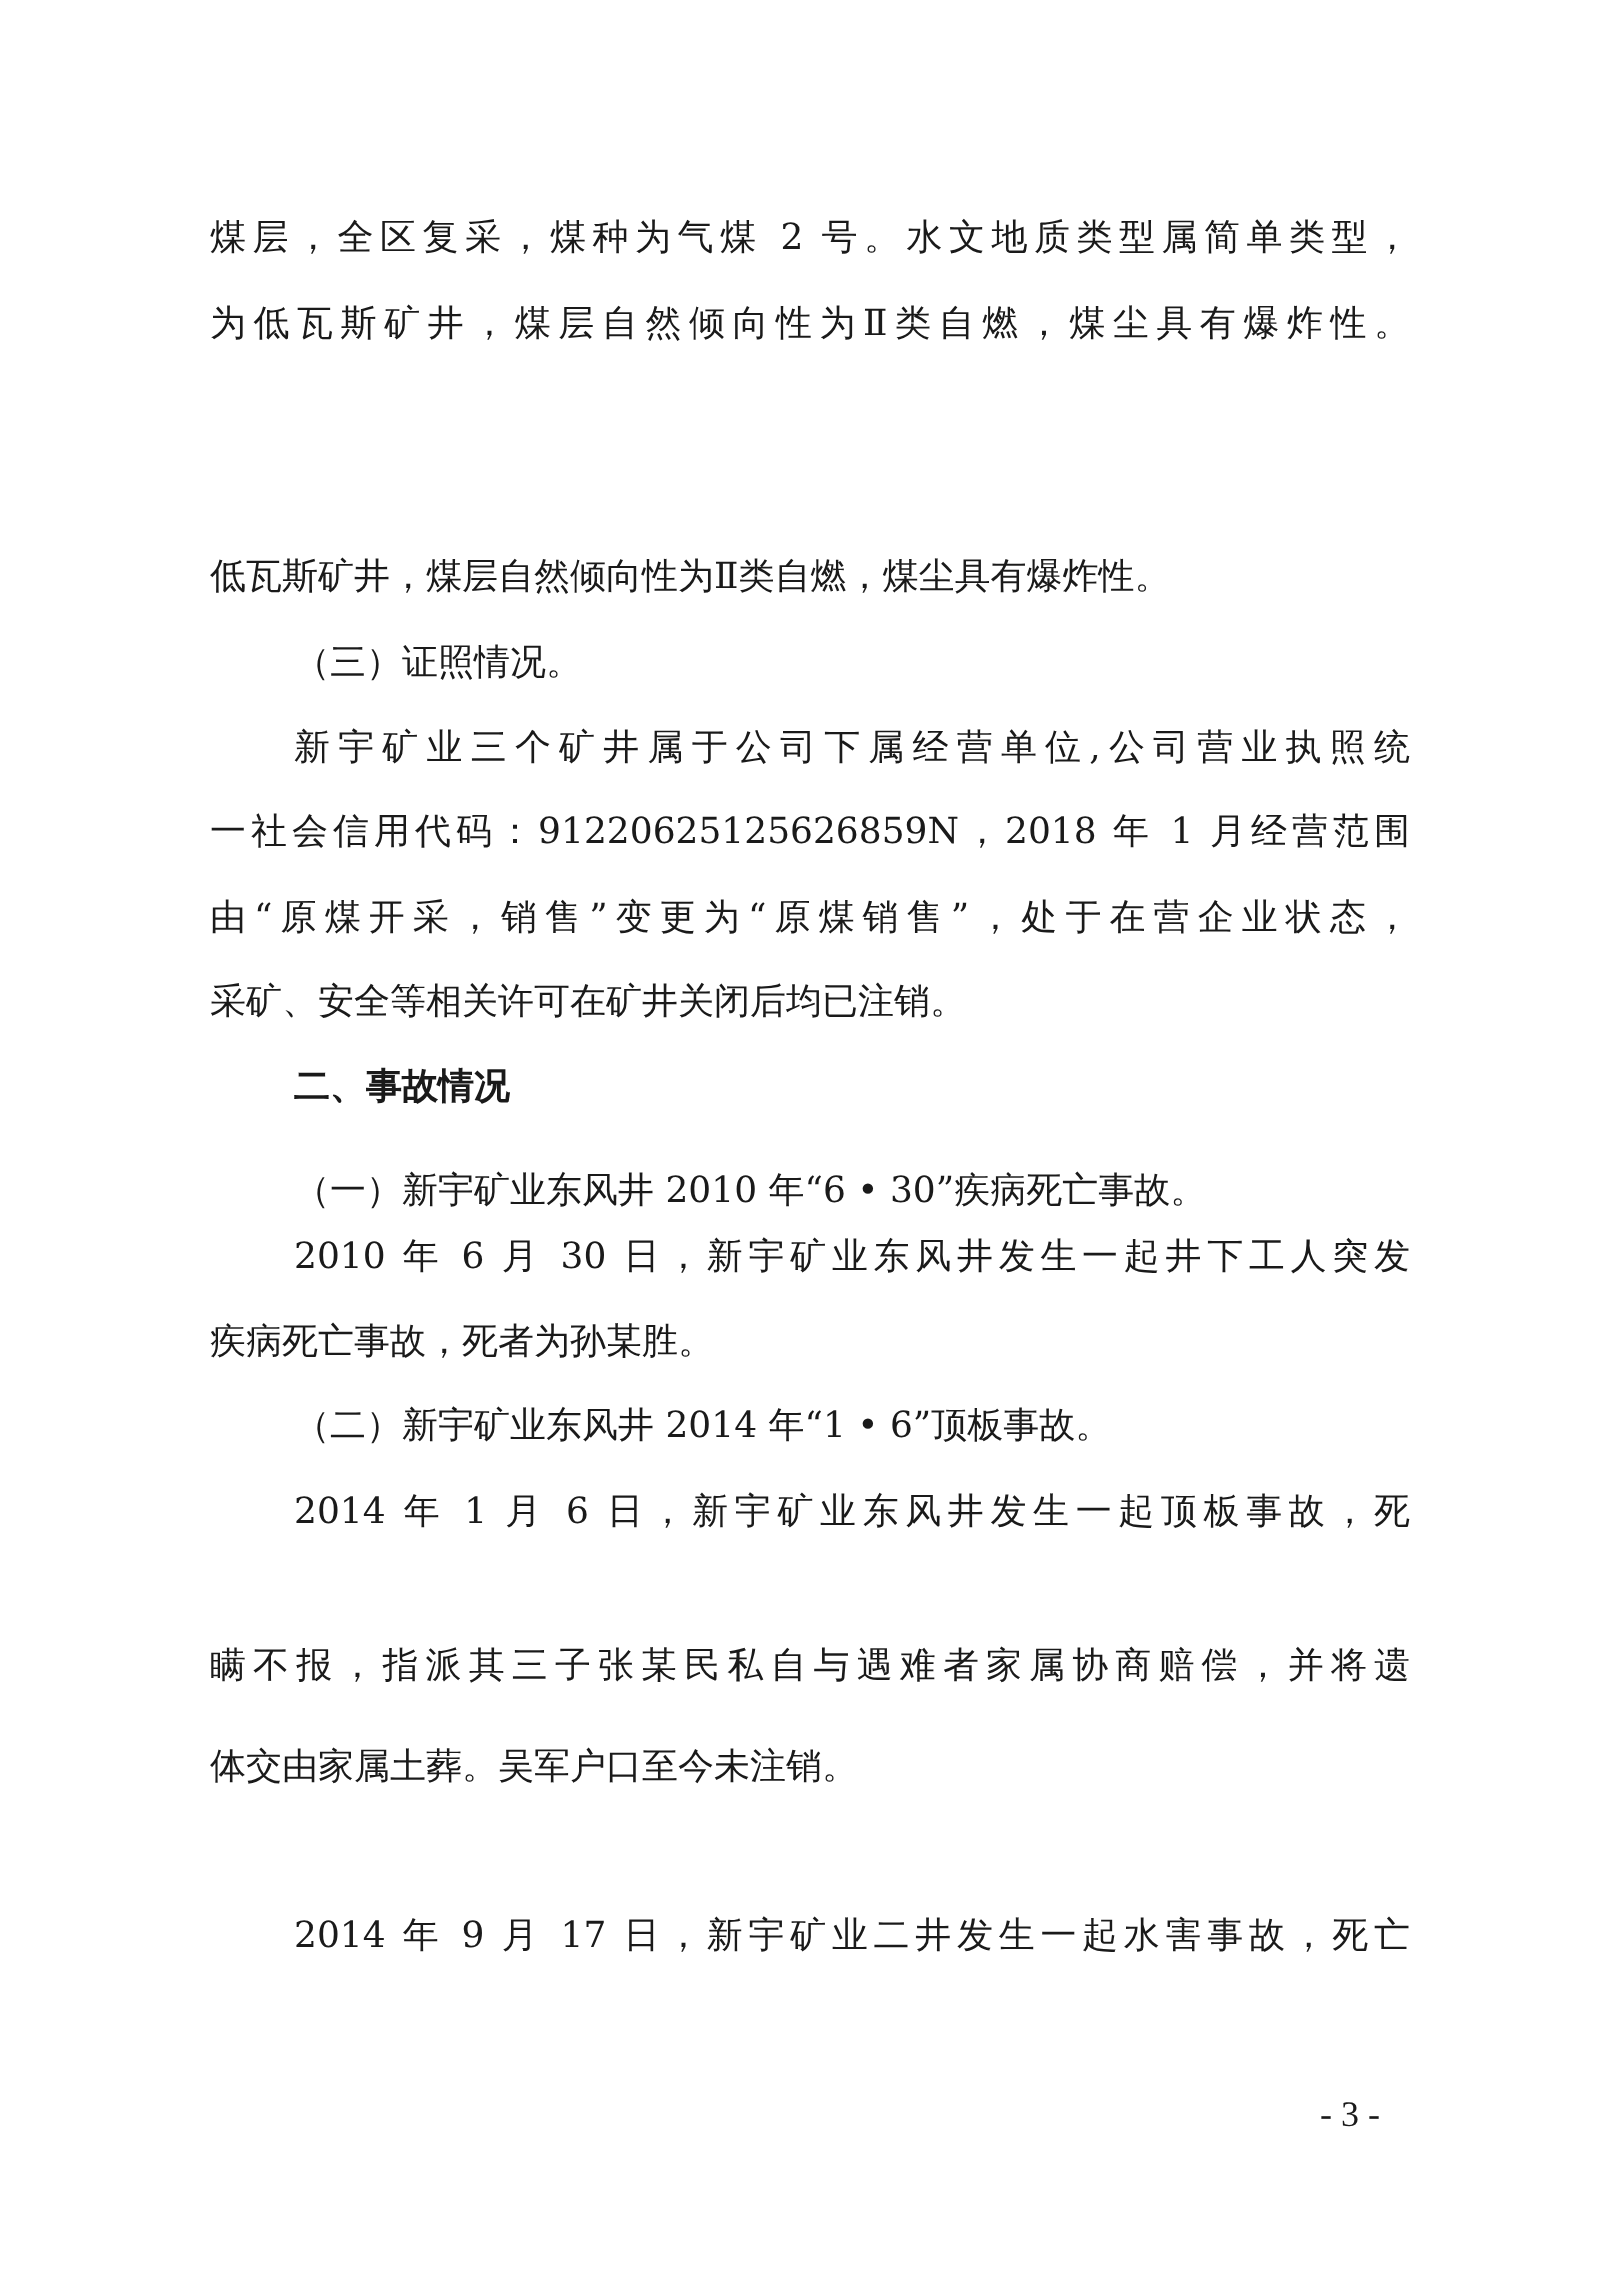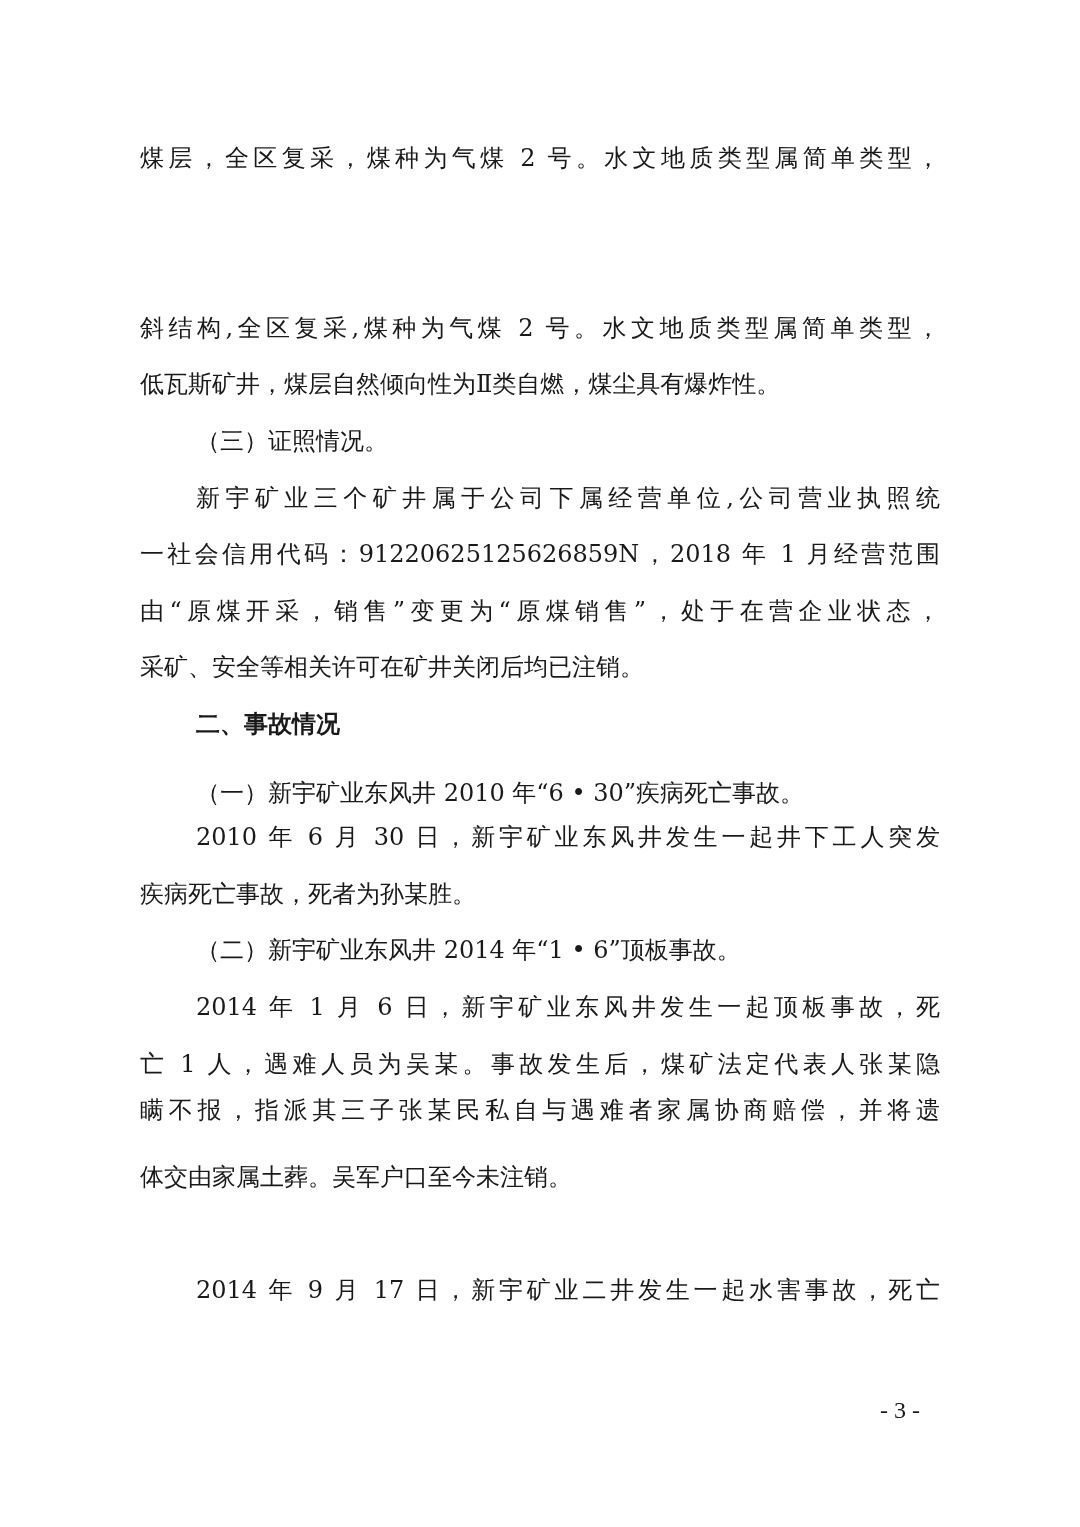--- a/index.html
+++ b/index.html
@@ -12,31 +12,30 @@
   .line.short { text-align-last: left; }
   .line.bold { font-weight: bold; }
   .page-num { position: absolute; left: 880px; top: 1390px; font-size: 24px; line-height: 40px;
               font-family: "Liberation Serif", serif; }
 </style>
 </head>
 <body>
 
 <div class="page">
   <div class="line" style="top: 138px;">煤层，全区复采，煤种为气煤 2 号。水文地质类型属简单类型，</div>
-  <div class="line" style="top: 307.8px;">斜结构,全区复采,煤种为气煤 2 号。水文地质类型属简单类型，</div>
+  <div class="line" style="top: 194.6px;">为低瓦斯矿井，煤层自然倾向性为Ⅱ类自燃，煤尘具有爆炸性。</div>
   <div class="line short" style="top: 364.4px;">低瓦斯矿井，煤层自然倾向性为Ⅱ类自燃，煤尘具有爆炸性。</div>
   <div class="line indent short" style="top: 421px;">（三）证照情况。</div>
   <div class="line indent" style="top: 477.6px;">新宇矿业三个矿井属于公司下属经营单位,公司营业执照统</div>
   <div class="line" style="top: 534.2px;">一社会信用代码：91220625125626859N，2018 年 1 月经营范围</div>
   <div class="line" style="top: 590.8px;">由“原煤开采，销售”变更为“原煤销售”，处于在营企业状态，</div>
   <div class="line short" style="top: 647.4px;">采矿、安全等相关许可在矿井关闭后均已注销。</div>
   <div class="line indent short bold" style="top: 704px;">二、事故情况</div>
   <div class="line indent short" style="top: 773px;">（一）新宇矿业东风井 2010 年“6 • 30”疾病死亡事故。</div>
   <div class="line indent" style="top: 817.2px;">2010 年 6 月 30 日，新宇矿业东风井发生一起井下工人突发</div>
   <div class="line short" style="top: 873.8px;">疾病死亡事故，死者为孙某胜。</div>
   <div class="line indent short" style="top: 930.4px;">（二）新宇矿业东风井 2014 年“1 • 6”顶板事故。</div>
   <div class="line indent" style="top: 987px;">2014 年 1 月 6 日，新宇矿业东风井发生一起顶板事故，死</div>
-  <div class="line" style="top: 1043.6px;">亡 1 人，遇难人员为吴某。事故发生后，煤矿法定代表人张某隐</div>
   <div class="line" style="top: 1090px;">瞒不报，指派其三子张某民私自与遇难者家属协商赔偿，并将遗</div>
   <div class="line short" style="top: 1156.8px;">体交由家属土葬。吴军户口至今未注销。</div>
   <div class="line indent" style="top: 1270px;">2014 年 9 月 17 日，新宇矿业二井发生一起水害事故，死亡</div>
   <div class="page-num">- 3 -</div>
 </div>
 
 </body></html>

